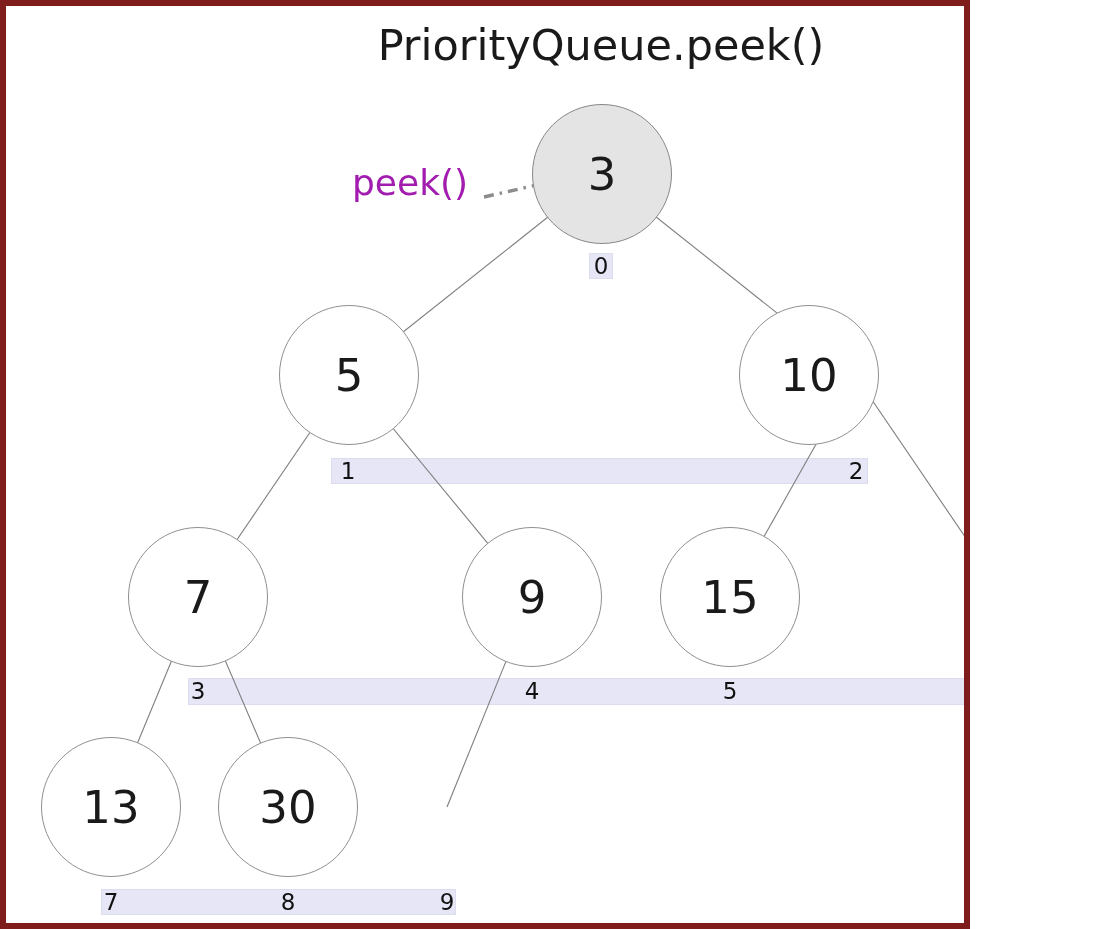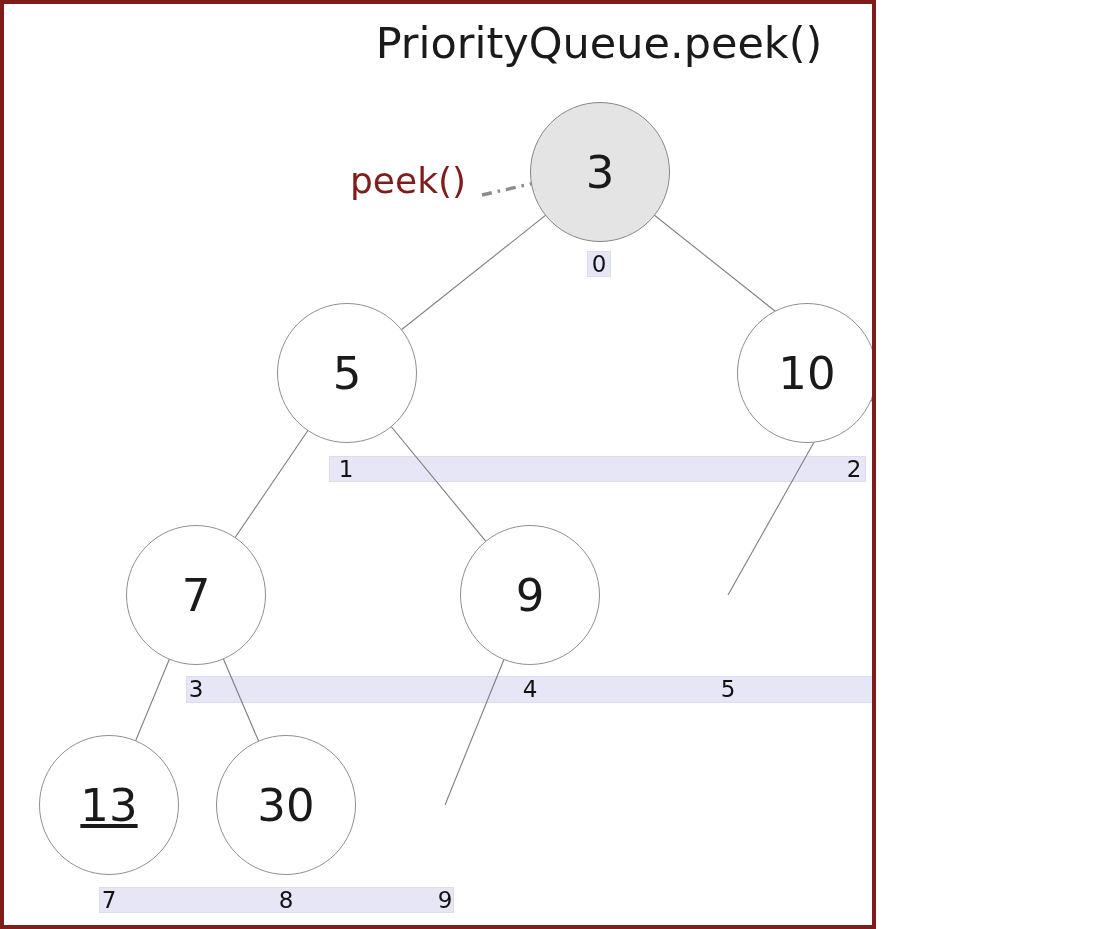--- a/index.html
+++ b/index.html
@@ -1,37 +1,37 @@
 <!DOCTYPE html>
 <html><head>
 <meta charset="utf-8">
 <style>
   * { margin:0; padding:0; box-sizing:border-box; }
   html,body { background:#fff; }
   #figure {
     position:relative;
-    width:876px; height:929px;
+    width:970px; height:929px;
     background:#ffffff;
-    border:4px solid #7f1d1d;
+    border:6px solid #7f1d1d;
     font-family:"DejaVu Sans", sans-serif;
     overflow:hidden;
   }
   .title {
     position:absolute;
     top:18px; left:595px;
     transform:translateX(-50%);
     font-size:43px; line-height:1.0;
     color:#1a1a1a;
     white-space:nowrap;
   }
   .peek-label {
     position:absolute;
     left:346px; top:156px;
     font-size:36px; line-height:1.17;
-    color:#7f1d1d;
+    color:#a21caf;
     white-space:nowrap;
   }
   .band {
     position:absolute;
     background:#e6e6f7;
     border:1px solid #dcdcef;
   }
   .idx {
     position:absolute;
     width:36px;
@@ -99,16 +99,17 @@
     </g>
   </svg>
 
   <div class="peek-label">peek()</div>
 
   <div class="node root" style="left:526px; top:98px;">3</div>
   <div class="node" style="left:273px; top:299px;">5</div>
   <div class="node" style="left:733px; top:299px;">10</div>
   <div class="node" style="left:122px; top:521px;">7</div>
   <div class="node" style="left:456px; top:521px;">9</div>
-  <div class="node" style="left:35px;  top:731px;text-decoration:underline;">13</div>
+  <div class="node" style="left:654px; top:521px;">15</div>
+  <div class="node" style="left:35px;  top:731px;">13</div>
   <div class="node" style="left:212px; top:731px;">30</div>
 
 </div>
 
 </body></html>

